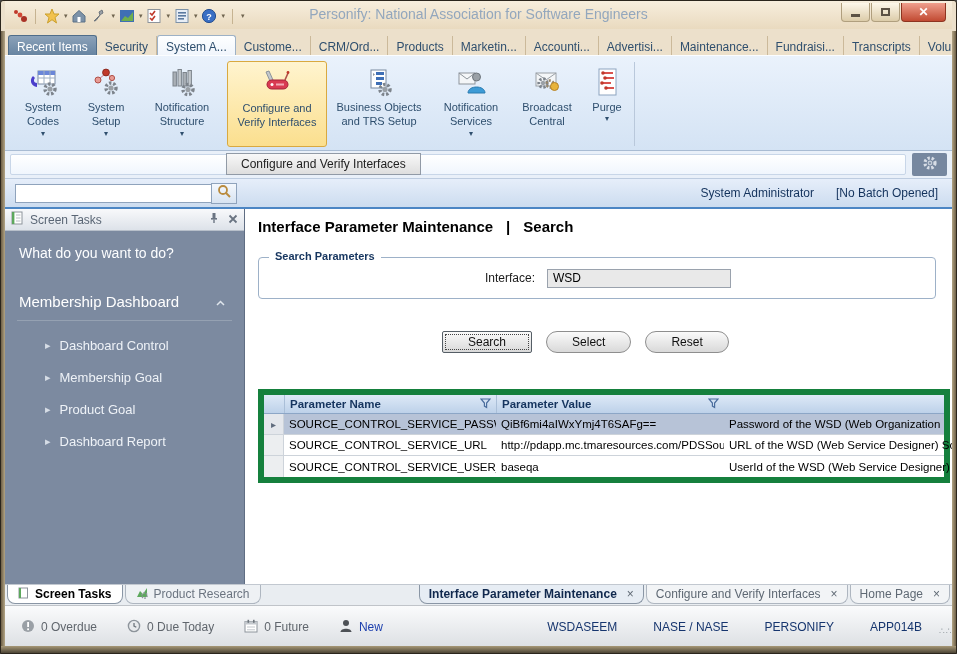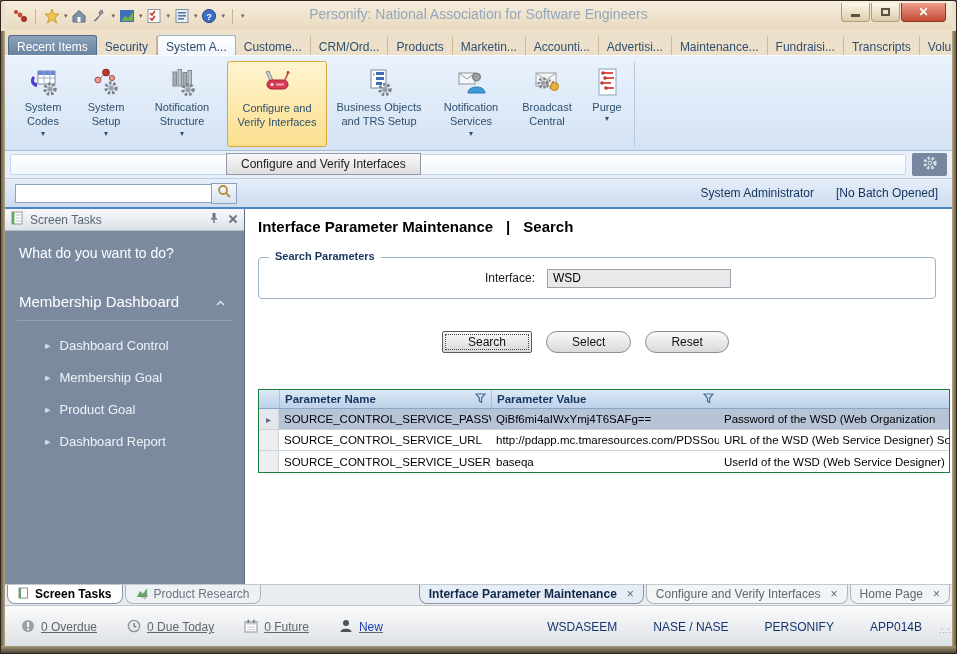--- a/index.html
+++ b/index.html
@@ -106,21 +106,21 @@
     font-size:12px;color:#111;}
   .export{margin-left:auto;display:flex;align-items:center;gap:5px;}
   .export .lbl{margin-right:4px;}
   .exicon{width:15px;height:14px;border-radius:3px;color:#fff;font:bold 10px/13px "Liberation Sans",sans-serif;
     text-align:center;}
   .excel{background:linear-gradient(#59a659,#1e6b1e);border:1px solid #14511c;}
   .word{background:linear-gradient(#7fa9e4,#2f62b0);border:1px solid #24508f;}
   .csvi{background:#fff;border:1px solid #1e6b1e;color:#1e6b1e;font-size:8px;line-height:11px;}
   .exlabel{margin-right:8px;}
 
-  .grid{position:absolute;top:180px;left:12px;width:692px;border:1px solid #15803d;font-size:11.5px;}
+  .grid{position:absolute;top:180px;left:12px;width:692px;border:6px solid #15803d;font-size:11.5px;}
   .g-head{display:grid;grid-template-columns:20px 212px 228px 230px;height:19px;
     background:linear-gradient(#dde9f7,#bdd1e9);border-bottom:1px solid #8ca6c6;
     color:#16355f;font-weight:bold;}
   .g-head .hc{display:flex;align-items:center;padding:0 5px;border-left:1px solid #aabfd8;}
   .funnel{margin-left:auto;}
   .g-row{display:grid;grid-template-columns:20px 212px 228px 230px;height:21px;
     border-bottom:1px solid #cdd3da;background:#fff;color:#000;}
   .g-row:last-child{border-bottom:none;}
   .g-row.sel{background:#b7c3d7;}
   .gut{height:100%;background:#eceef0;border-right:1px solid #cdd3da;
@@ -139,21 +139,21 @@
   .doctab{display:flex;align-items:center;gap:10px;padding:0 9px;height:19px;font-size:12px;
     color:#5f6974;background:#f2f4f6;border:1px solid #aeb6c0;border-top:none;
     border-radius:0 0 8px 8px;margin-left:2px;cursor:pointer;white-space:nowrap;}
   .doctab.active{background:#e7edf4;color:#10284d;font-weight:bold;border-color:#8a96a5;}
   .xclose{color:#5f6974;font-size:12px;font-weight:normal;cursor:pointer;}
 
   
   .statusbar{top:604px;height:43px;background:linear-gradient(#fafbfc,#dcdfe3);
     border-top:1px solid #c0c4c9;display:flex;align-items:center;padding:0 16px;gap:30px;
     font-size:12px;color:#60666d;}
-  .sitem{display:flex;align-items:center;gap:6px;text-decoration:underline;}
+  .sitem{display:flex;align-items:center;gap:6px;}
   .newlbl{color:#1c3fae;}
   .sright{margin-left:auto;display:flex;gap:36px;color:#16356e;padding-right:14px;}
   .grip{position:absolute;right:3px;bottom:9px;width:10px;height:10px;color:#9aa0a6;
     font-size:9px;line-height:5px;letter-spacing:1px;}
 </style>
 </head>
 <body>
 
 <div class="window">
   <div class="frame-left"></div>

